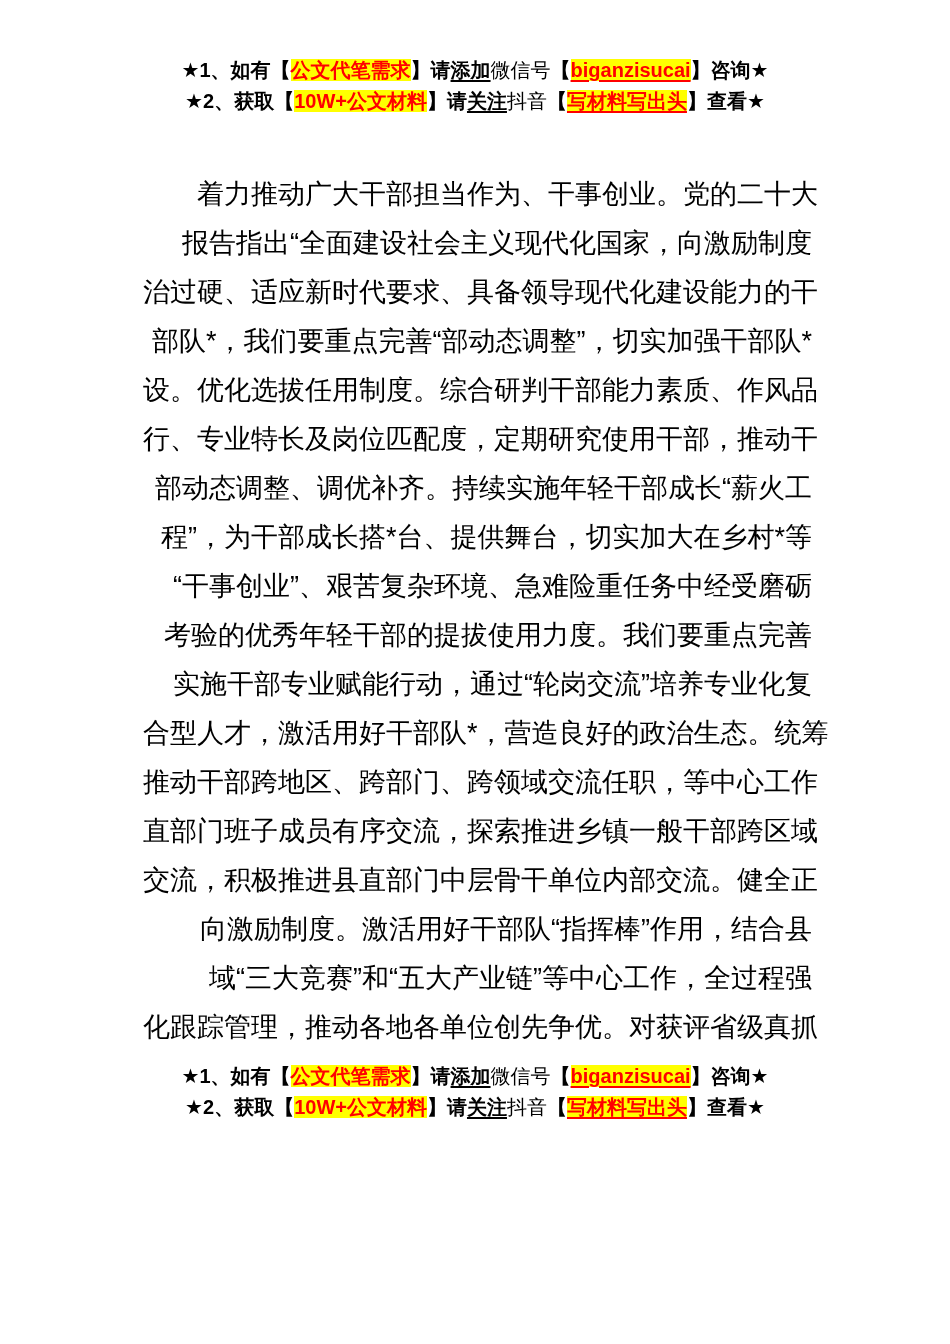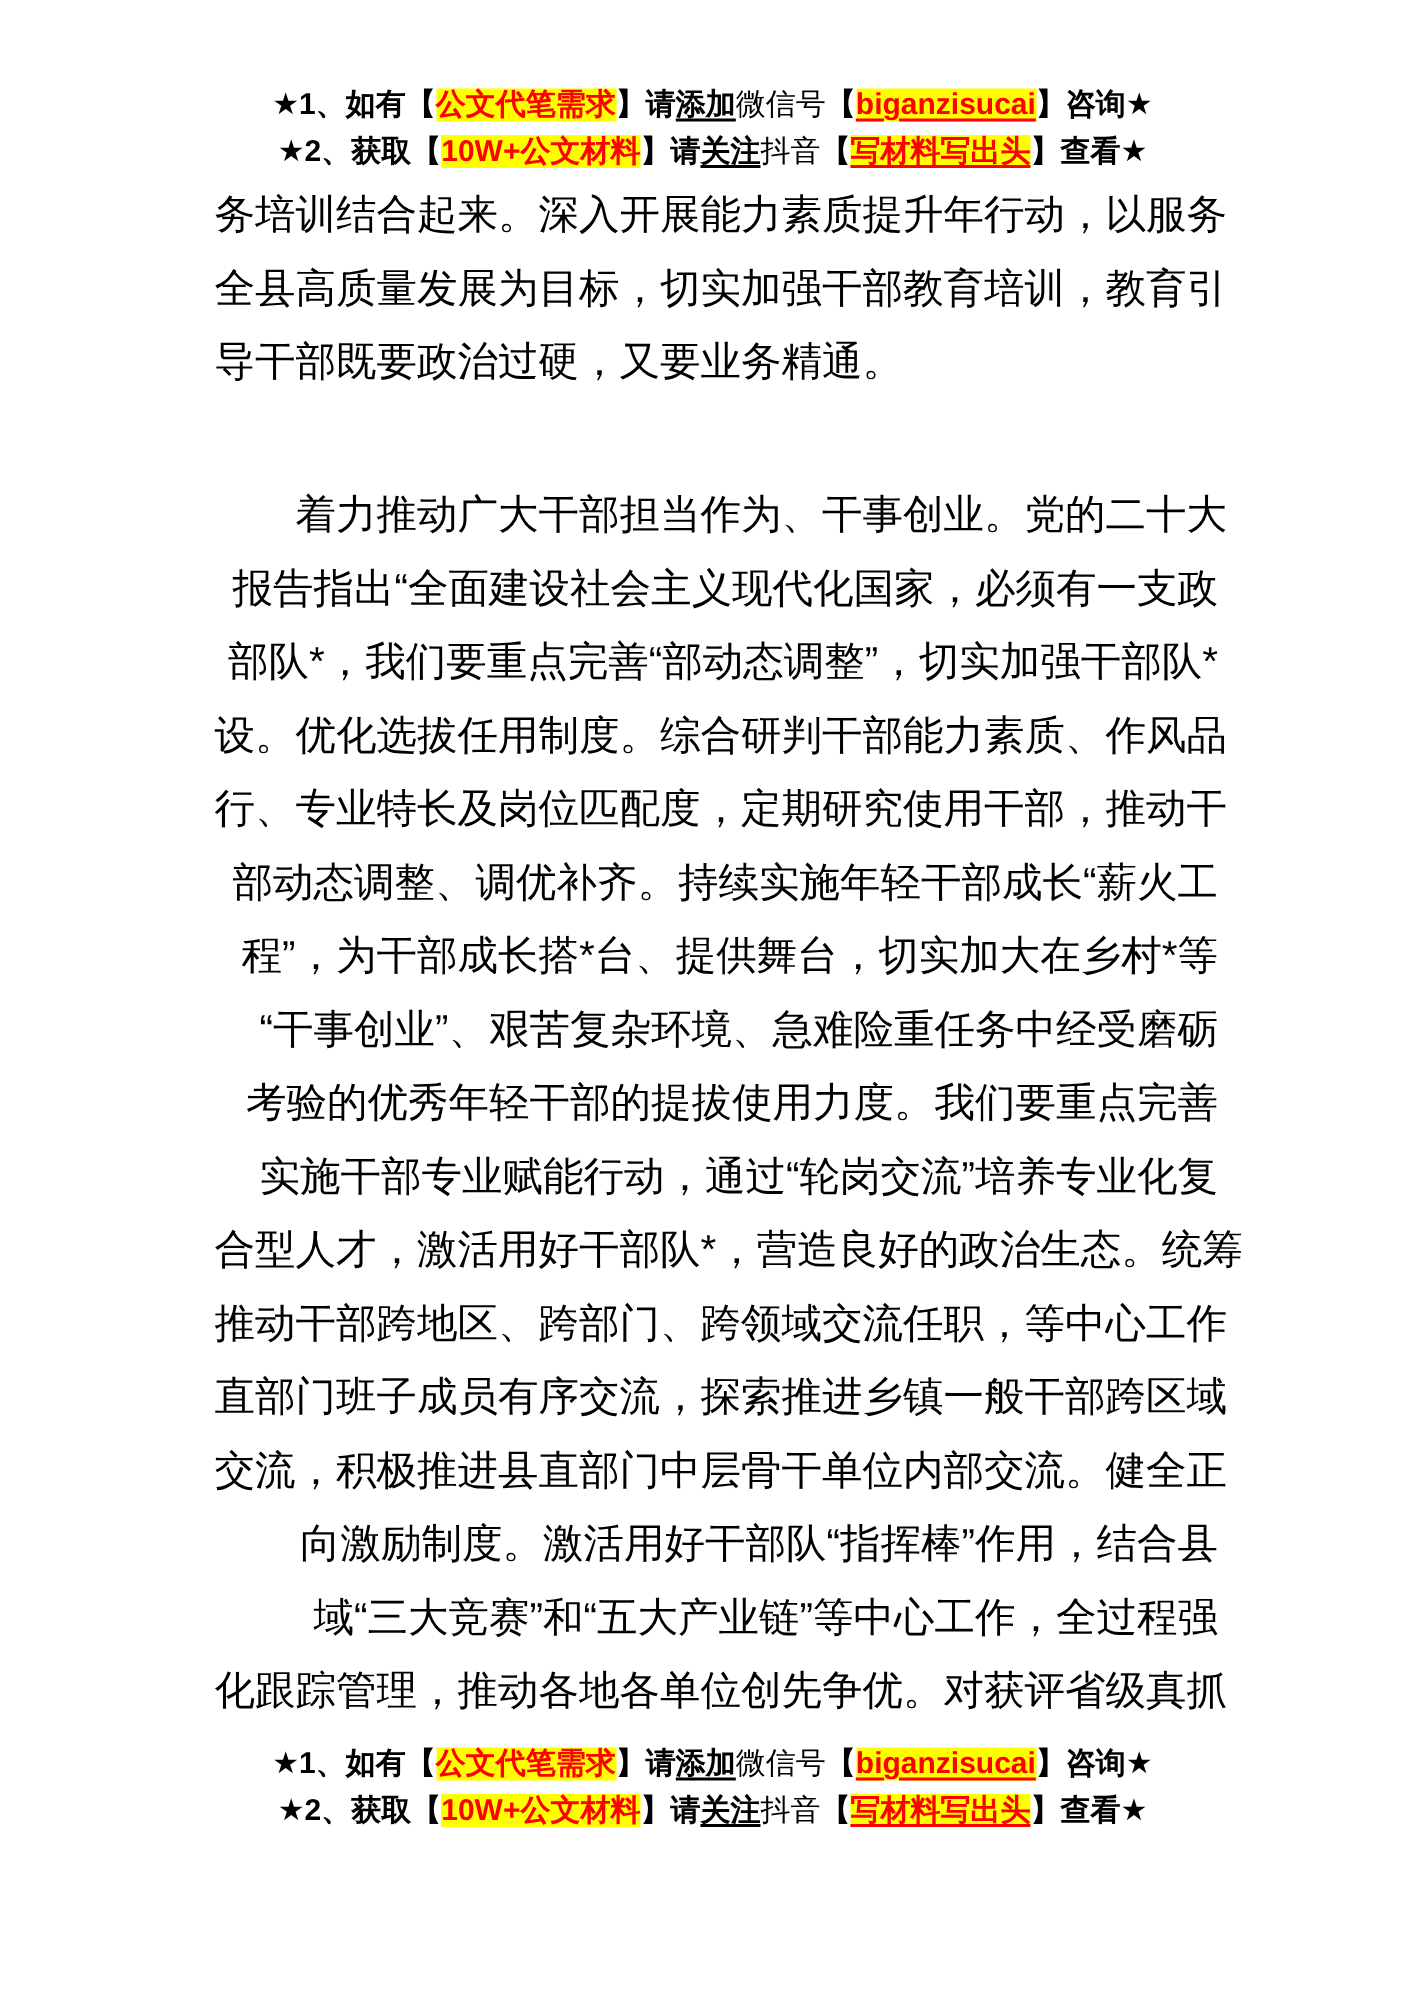--- a/index.html
+++ b/index.html
@@ -69,29 +69,25 @@
     <p class="promo-line">
       <span>★1、如有【</span><span class="hl">公文代笔需求</span><span>】请</span><span class="u-black">添加</span><span class="seg-regular">微信号</span><span>【</span><span class="hl u-red">biganzisucai</span><span>】咨询★</span>
     </p>
     <p class="promo-line">
       <span>★2、获取【</span><span class="hl">10W+公文材料</span><span>】请</span><span class="u-black">关注</span><span class="seg-regular">抖音</span><span>【</span><span class="hl u-red">写材料写出头</span><span>】查看★</span>
     </p>
   </div>
 
   <div class="doc-body">
 
-    <div class="para-1">
-      <div class="bline">务培训结合起来。深入开展能力素质提升年行动，以服务</div>
-      <div class="bline">全县高质量发展为目标，切实加强干部教育培训，教育引</div>
-      <div class="bline">导干部既要政治过硬，又要业务精通。</div>
-    </div>
 
     <div class="para-2">
       <div class="bline first">着力推动广大干部担当作为、干事创业。党的二十大</div>
-      <div class="bline">报告指出“全面建设社会主义现代化国家，必须有一支政</div>
+      <div class="bline">报告指出“全面建设社会主义现代化国家，向激励制度</div>
+      <div class="bline">治过硬、适应新时代要求、具备领导现代化建设能力的干</div>
       <div class="bline">部队*，我们要重点完善“部动态调整”，切实加强干部队*</div>
       <div class="bline">设。优化选拔任用制度。综合研判干部能力素质、作风品</div>
       <div class="bline">行、专业特长及岗位匹配度，定期研究使用干部，推动干</div>
       <div class="bline">部动态调整、调优补齐。持续实施年轻干部成长“薪火工</div>
       <div class="bline">程”，为干部成长搭*台、提供舞台，切实加大在乡村*等</div>
       <div class="bline">“干事创业”、艰苦复杂环境、急难险重任务中经受磨砺</div>
       <div class="bline">考验的优秀年轻干部的提拔使用力度。我们要重点完善</div>
       <div class="bline">实施干部专业赋能行动，通过“轮岗交流”培养专业化复</div>
       <div class="bline">合型人才，激活用好干部队*，营造良好的政治生态。统筹</div>
       <div class="bline">推动干部跨地区、跨部门、跨领域交流任职，等中心工作</div>

